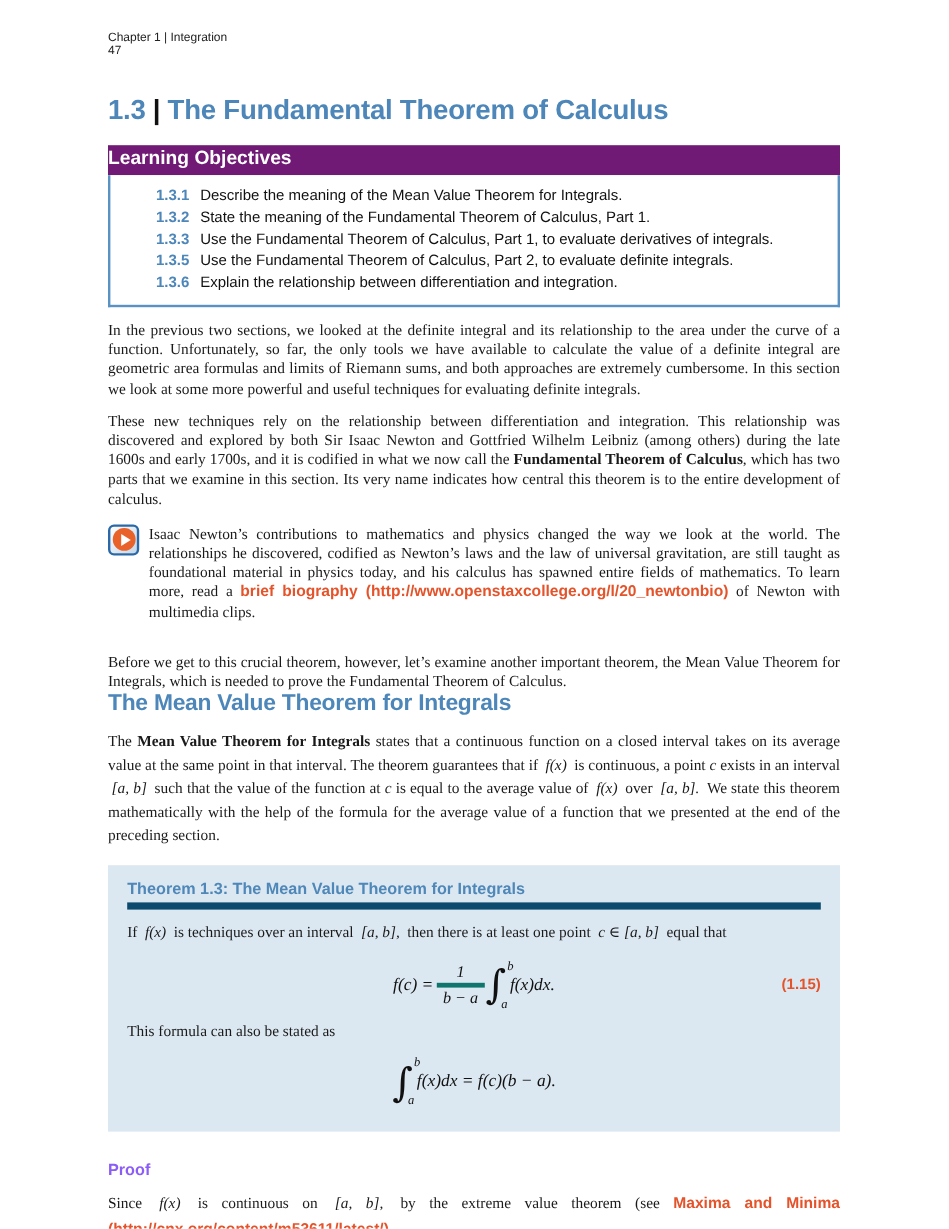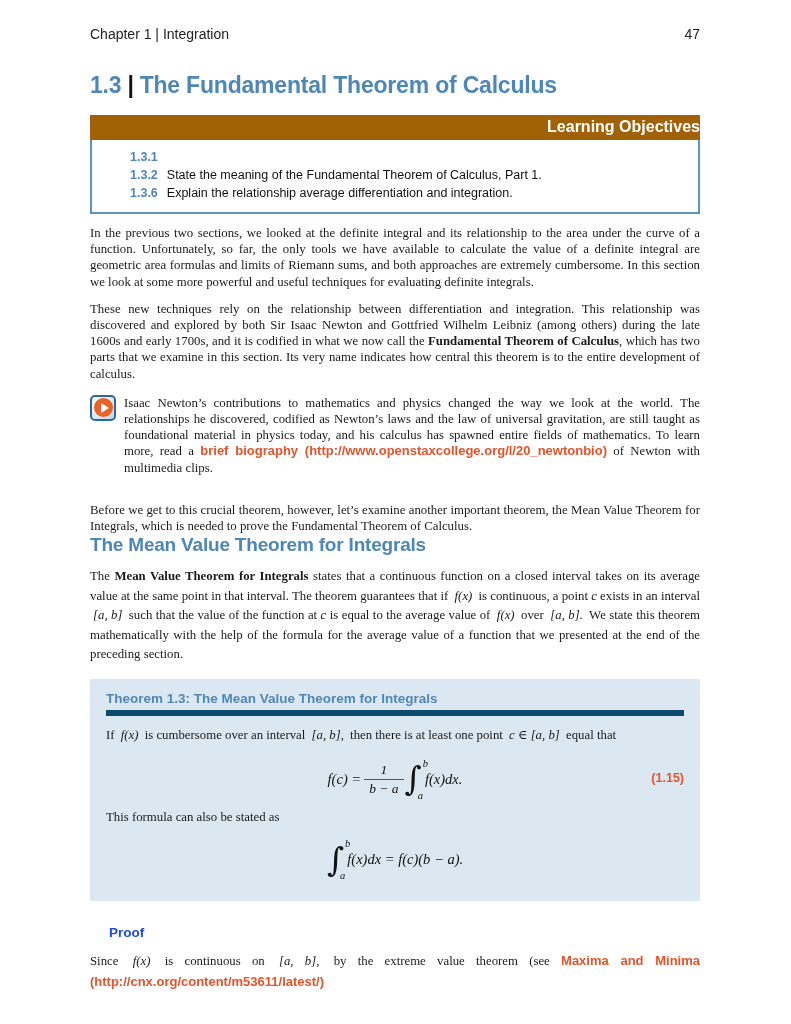--- a/index.html
+++ b/index.html
@@ -5,30 +5,30 @@
   * { margin:0; padding:0; box-sizing:border-box; }
   html,body { background:#ffffff; }
   body {
     width:791px; height:1024px; overflow:hidden; position:relative;
     font-family:"Liberation Serif", serif; color:#1a1a1a;
   }
   .page { padding:26px 91px 0 90px; }
 
   
   .running-head { display:flex; justify-content:space-between; align-items:baseline;
-    font-family:"Liberation Sans", sans-serif; font-size:14px; color:#222; }
+    font-family:"Liberation Sans", sans-serif; font-size:10px; color:#222;flex-direction:column; }
 
   
   .main-title { margin-top:30px; font-family:"Liberation Sans", sans-serif;
     font-weight:bold; font-size:23px; color:#4d86b8; letter-spacing:-0.2px; }
   .main-title .sep { color:#111; font-weight:bold; padding:0 6px; }
 
   
   .lo-box { margin-top:16px; }
-  .lo-bar { background:#a16207; color:#fff; text-align:right;
+  .lo-bar { background:#701a75; color:#fff; text-align:left;
     font-family:"Liberation Sans", sans-serif; font-weight:bold; font-size:16px;
     padding:3px 0 4px; }
   .lo-body { border:2px solid #5b92c4; border-top:none; background:#fff; padding:8px 10px 10px 38px; }
   .lo-item { display:flex; gap:9px; font-family:"Liberation Sans", sans-serif;
     font-size:12.5px; line-height:18px; color:#111;text-align:center; }
   .lo-num { color:#4d86b8; font-weight:bold; flex:0 0 auto; }
 
   
   .para { margin-top:11px; font-size:12.8px; line-height:16.2px; text-align:justify; }
   .para.mathy { line-height:19.5px; }
@@ -59,59 +59,68 @@
   .theorem-title { font-family:"Liberation Sans", sans-serif; font-weight:bold;
     font-size:13.5px; color:#4e87b8; padding-bottom:4px; border-bottom:6px solid #0c4a6e; }
   .theorem-box .para { margin-top:10px; }
 
   
   .equation-row { position:relative; display:flex; justify-content:center; align-items:center; margin:14px 0 4px; }
   .equation { font-family:"Liberation Serif","DejaVu Serif",serif; font-style:italic;
     font-size:14.5px; display:inline-flex; align-items:center; color:#111; }
   .frac { display:inline-flex; flex-direction:column; text-align:center; font-size:13.5px; margin:0 1px 0 3px; }
   .frac .num { padding:0 5px 1px; }
-  .frac .den { border-top:1px solid #0f766e; padding:1px 5px 0; }
+  .frac .den { border-top:4px solid #0f766e; padding:1px 5px 0; }
   .int-wrap { display:inline-flex; align-items:center; }
   .int-sign { font-size:33px; line-height:0.9; font-style:normal; font-family:"DejaVu Serif",serif; }
   .int-limits { display:inline-flex; flex-direction:column; justify-content:space-between;
     height:40px; font-size:10.5px; margin-left:-2px; }
   .int-upper { transform:translate(3px,-1px); }
   .int-lower { transform:translate(-2px,2px); }
   .eq-tag { position:absolute; right:0; top:50%; transform:translateY(-58%);
     font-family:"Liberation Sans", sans-serif; font-weight:bold; font-size:12.5px; color:#e4532a; }
 
   
   .proof-heading { margin-top:24px; font-family:"Liberation Sans", sans-serif;
-    font-weight:bold; font-size:13.5px; color:#1d4ed8;margin-left:19px; }
+    font-weight:bold; font-size:13.5px; color:#8b5cf6; }
 </style>
 </head>
 <body>
 
 <div class="page">
 
   <div class="running-head">
     <span>Chapter 1 | Integration</span>
     <span>47</span>
   </div>
 
   <h1 class="main-title"><span>1.3</span><span class="sep">|</span><span>The Fundamental Theorem of Calculus</span></h1>
 
   <div class="lo-box">
     <div class="lo-bar">Learning Objectives</div>
     <div class="lo-body">
       <div class="lo-item">
         <span class="lo-num">1.3.1</span>
+        <span>Describe the meaning of the Mean Value Theorem for Integrals.</span>
       </div>
       <div class="lo-item">
         <span class="lo-num">1.3.2</span>
         <span>State the meaning of the Fundamental Theorem of Calculus, Part 1.</span>
       </div>
       <div class="lo-item">
+        <span class="lo-num">1.3.3</span>
+        <span>Use the Fundamental Theorem of Calculus, Part 1, to evaluate derivatives of integrals.</span>
+      </div>
+      <div class="lo-item">
+        <span class="lo-num">1.3.5</span>
+        <span>Use the Fundamental Theorem of Calculus, Part 2, to evaluate definite integrals.</span>
+      </div>
+      <div class="lo-item">
         <span class="lo-num">1.3.6</span>
-        <span>Explain the relationship average differentiation and integration.</span>
+        <span>Explain the relationship between differentiation and integration.</span>
       </div>
     </div>
   </div>
 
   <p class="para">In the previous two sections, we looked at the definite integral and its relationship to the area under the curve of a function. Unfortunately, so far, the only tools we have available to calculate the value of a definite integral are geometric area formulas and limits of Riemann sums, and both approaches are extremely cumbersome. In this section we look at some more powerful and useful techniques for evaluating definite integrals.</p>
 
   <p class="para"><span>These new techniques rely on the relationship between differentiation and integration. This relationship was discovered and explored by both Sir Isaac Newton and Gottfried Wilhelm Leibniz (among others) during the late 1600s and early 1700s, and it is codified in what we now call the </span><b class="serif-bold">Fundamental Theorem of Calculus</b><span>, which has two parts that we examine in this section. Its very name indicates how central this theorem is to the entire development of calculus.</span></p>
 
   <div class="media-note">
     <span class="media-icon">
@@ -124,21 +133,21 @@
 
   <p class="para bridge">Before we get to this crucial theorem, however, let’s examine another important theorem, the Mean Value Theorem for Integrals, which is needed to prove the Fundamental Theorem of Calculus.</p>
 
   <h2 class="section-heading">The Mean Value Theorem for Integrals</h2>
 
   <p class="para mathy"><span>The </span><b class="serif-bold">Mean Value Theorem for Integrals</b><span> states that a continuous function on a closed interval takes on its average value at the same point in that interval. The theorem guarantees that if </span><span class="math">f(x)</span><span> is continuous, a point </span><span class="ivar">c</span><span> exists in an interval </span><span class="math">[a, b]</span><span> such that the value of the function at </span><span class="ivar">c</span><span> is equal to the average value of </span><span class="math">f(x)</span><span> over </span><span class="math">[a, b].</span><span> We state this theorem mathematically with the help of the formula for the average value of a function that we presented at the end of the preceding section.</span></p>
 
   <div class="theorem-box">
     <div class="theorem-title">Theorem 1.3: The Mean Value Theorem for Integrals</div>
 
-    <p class="para mathy"><span>If </span><span class="math">f(x)</span><span> is cumbersome over an interval </span><span class="math">[a, b],</span><span>  then there is at least one point </span><span class="math">c ∈ [a, b]</span><span> equal that</span></p>
+    <p class="para mathy"><span>If </span><span class="math">f(x)</span><span> is techniques over an interval </span><span class="math">[a, b],</span><span>  then there is at least one point </span><span class="math">c ∈ [a, b]</span><span> equal that</span></p>
 
     <div class="equation-row">
       <span class="equation">
         <span>f(c) = </span>
         <span class="frac">
           <span class="num">1</span>
           <span class="den">b − a</span>
         </span>
         <span class="int-wrap">
           <span class="int-sign">∫</span>

